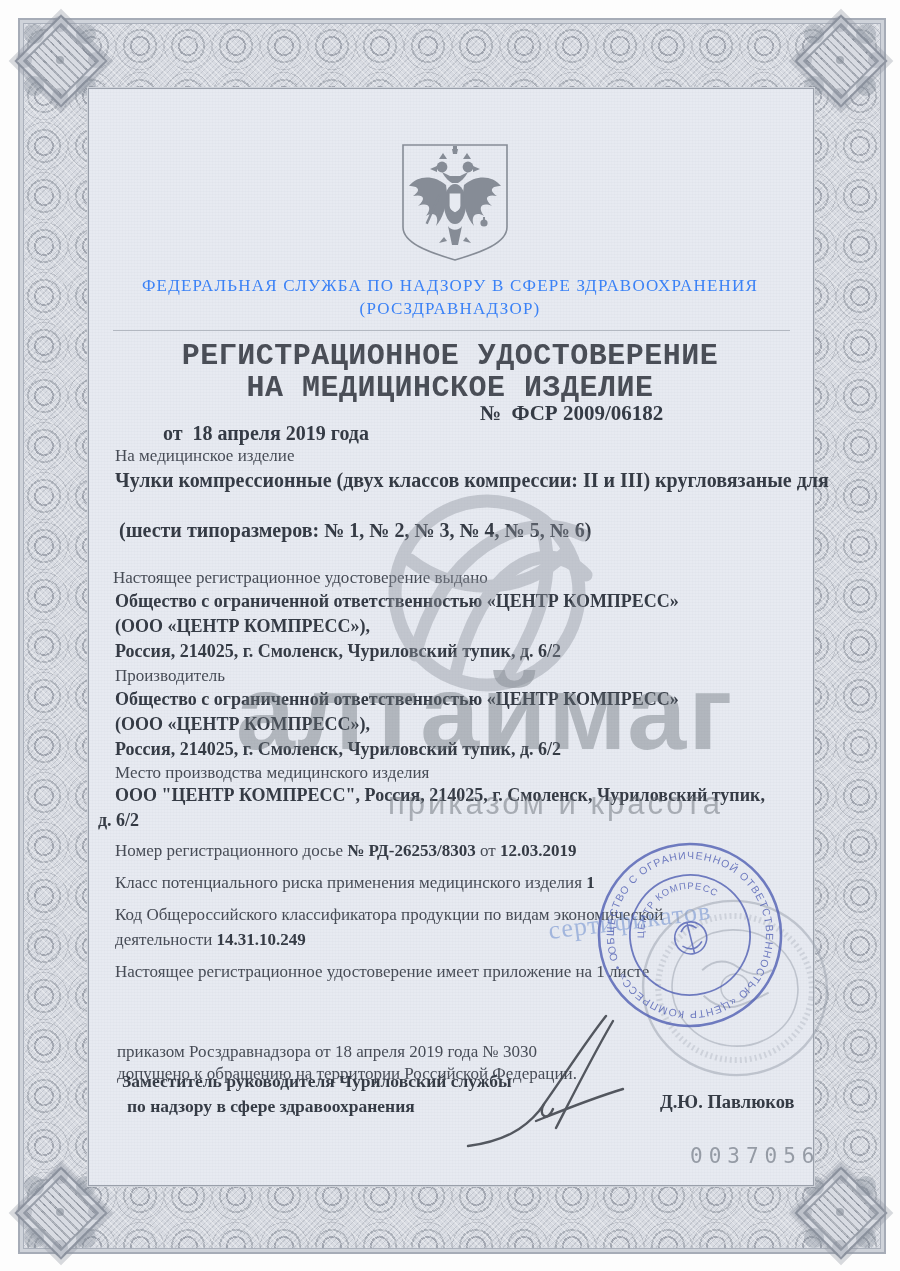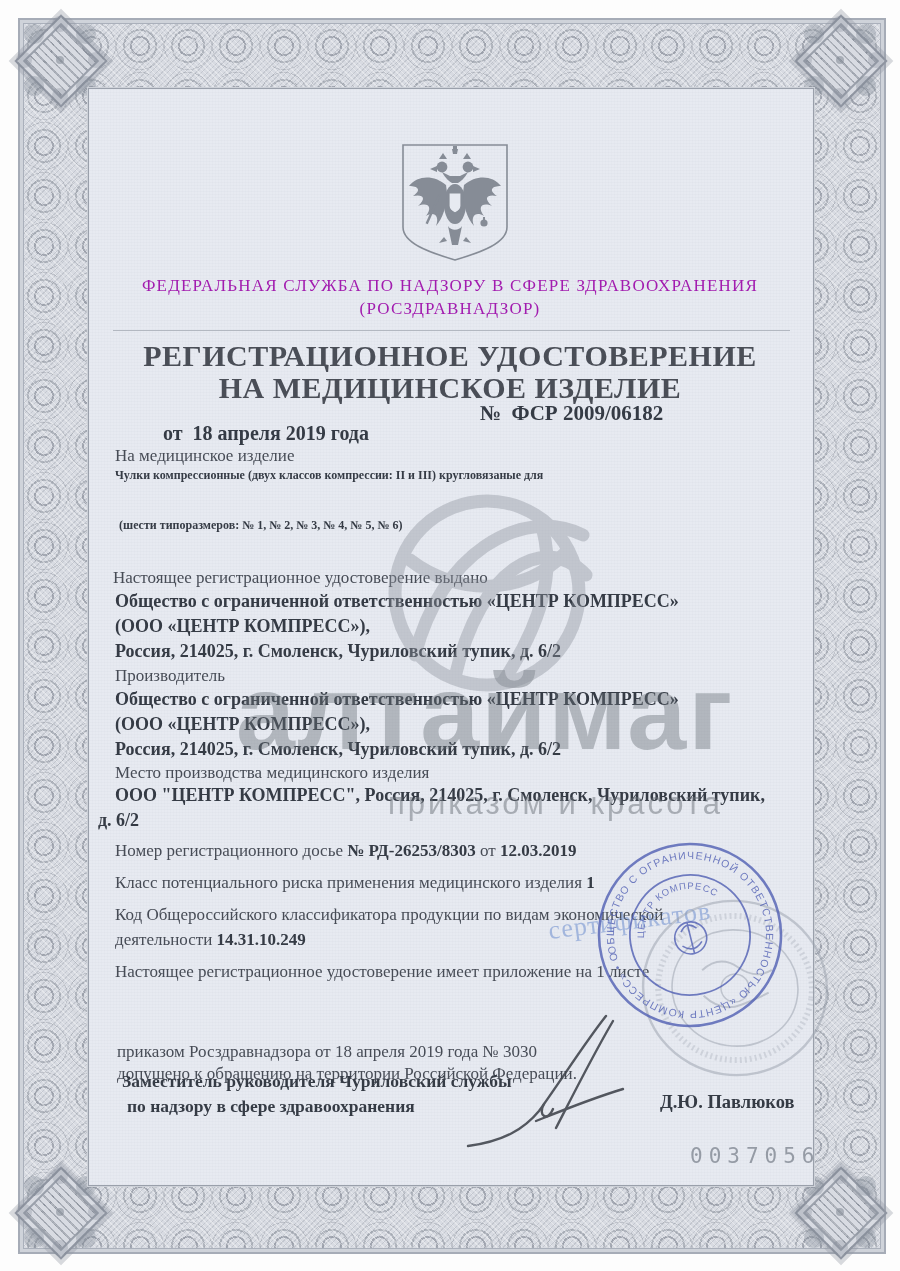--- a/index.html
+++ b/index.html
@@ -36,26 +36,26 @@
   .paper{position:absolute;left:88px;top:88px;width:724px;height:1096px;background:#e7eaf1;
     border:1.5px solid #9aa0ab; box-shadow:0 0 0 1px #cdd1d8;
     background-image:
       repeating-linear-gradient(0deg, rgba(158,166,180,.05) 0 1px, transparent 1px 3px),
       repeating-linear-gradient(90deg, rgba(158,166,180,.04) 0 1px, transparent 1px 3px);}
 
   
   .t{position:absolute;white-space:pre;color:#474c56;font-size:17px;line-height:1.2;}
   .b{font-weight:bold;color:#353b45;}
   .center{left:88px;width:724px;text-align:center;}
-  .agency{font-size:17px;letter-spacing:1.2px;color:#a21caf;}
-  .titleln{font-family:Liberation Serif, serif;font-weight:bold;font-size:30px;color:#4a4e57;letter-spacing:.5px;text-align:center;}
+  .agency{font-size:17px;letter-spacing:1.2px;color:#3b82f6;}
+  .titleln{font-family:Liberation Mono, monospace;font-weight:bold;font-size:30px;color:#4a4e57;letter-spacing:.5px;text-align:center;}
   .rule{position:absolute;left:113px;top:330px;width:677px;height:1px;background:#b3b8c1;}
   .certnum{font-size:21px;}
   .certdate{font-size:20px;}
-  .body-bold{font-size:12px;}
+  .body-bold{font-size:20px;}
   .small-gray{font-family:"DejaVu Sans Mono",monospace;font-size:21px;letter-spacing:6px;color:#959ba5;}
 
   
   .wm-brand{position:absolute;left:236px;top:652px;font-family:"Liberation Sans",sans-serif;
     font-weight:bold;font-size:106px;letter-spacing:2px;color:rgba(106,111,120,.42);white-space:pre;}
   .wm-tagline{position:absolute;left:388px;top:786px;font-family:"Liberation Sans",sans-serif;
     font-size:31px;letter-spacing:3px;color:rgba(106,111,120,.50);white-space:pre;}
   .wm-cert{position:absolute;left:548px;top:906px;font-size:26px;letter-spacing:1px;
     color:rgba(108,140,205,.55);transform:rotate(-7deg);white-space:pre;}
 

